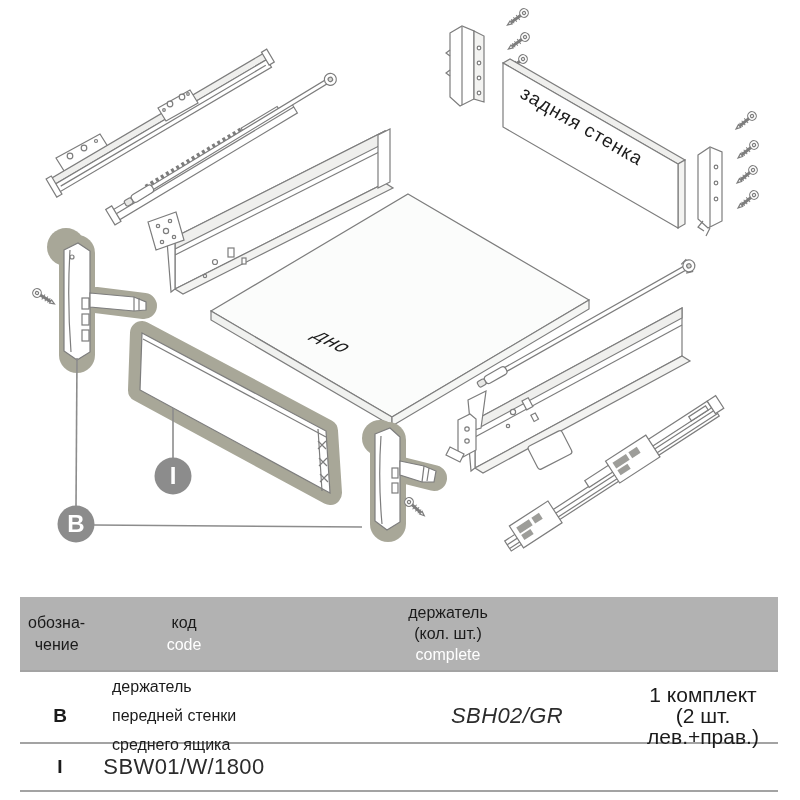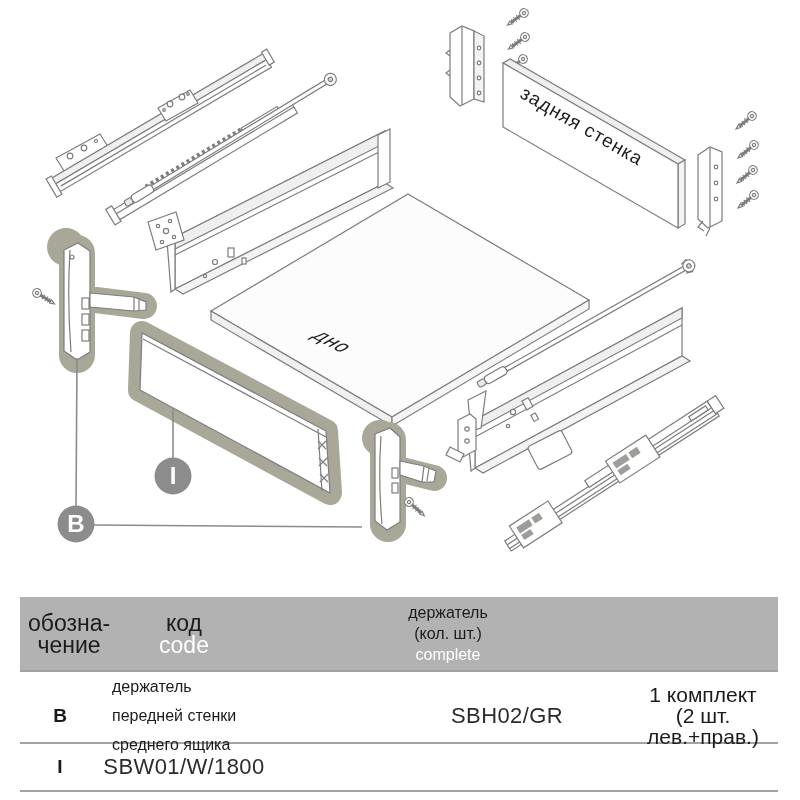--- a/index.html
+++ b/index.html
@@ -6,34 +6,34 @@
             font-family:"Liberation Sans",sans-serif;}
   .page{position:relative;width:800px;height:800px;background:#fff;}
   .diagram{position:absolute;left:0;top:0;width:800px;height:594px;}
   svg text{stroke:none;}
 
   
   .tbl{position:absolute;left:20px;top:597px;width:758px;color:#1b1b1b;}
   .thead{display:grid;grid-template-columns:80px 168px 360px 150px;height:73px;
          background:#b2b2b2;border-bottom:2px solid #a3a3a3;}
   .th{display:flex;flex-direction:column;justify-content:center;align-items:center;
-      font-size:23px;line-height:22px;}
+      font-size:16px;line-height:22px;}
   .th.c1{align-items:flex-start;padding-left:8px;white-space:pre-line;}
   .th .ru{color:#1b1b1b;white-space:pre-line;text-align:center;}
   .th .en{color:#ffffff;}
   .th.c4{font-size:16px;line-height:21px;}
   .trow{display:grid;align-items:center;}
   .rowB{grid-template-columns:80px 168px 360px 150px;height:70px;border-bottom:2px solid #a3a3a3;}
   .rowI{grid-template-columns:80px 168px 177px 183px 150px;height:46px;border-bottom:2px solid #a3a3a3;}
   .td{display:flex;align-items:center;justify-content:center;text-align:center;}
   .td.d{font-size:19px;font-weight:bold;}
   .td.comp{justify-content:flex-start;text-align:left;padding-left:12px;
            font-size:16px;line-height:29px;white-space:pre-line;}
   .td.code{font-size:22px;color:#2c2c2c;letter-spacing:.4px;}
-  .td.codeB{transform:translateX(59px);}
+  .td.codeB{transform:translateX(59px);font-style:italic;}
   .td.compl{font-size:21px;line-height:21px;white-space:pre-line;}
 </style>
 </head>
 <body>
 
 <div class="page">
 
   <svg class="diagram" viewBox="0 0 800 594" xmlns="http://www.w3.org/2000/svg">
     <defs>
       <g id="screw">

